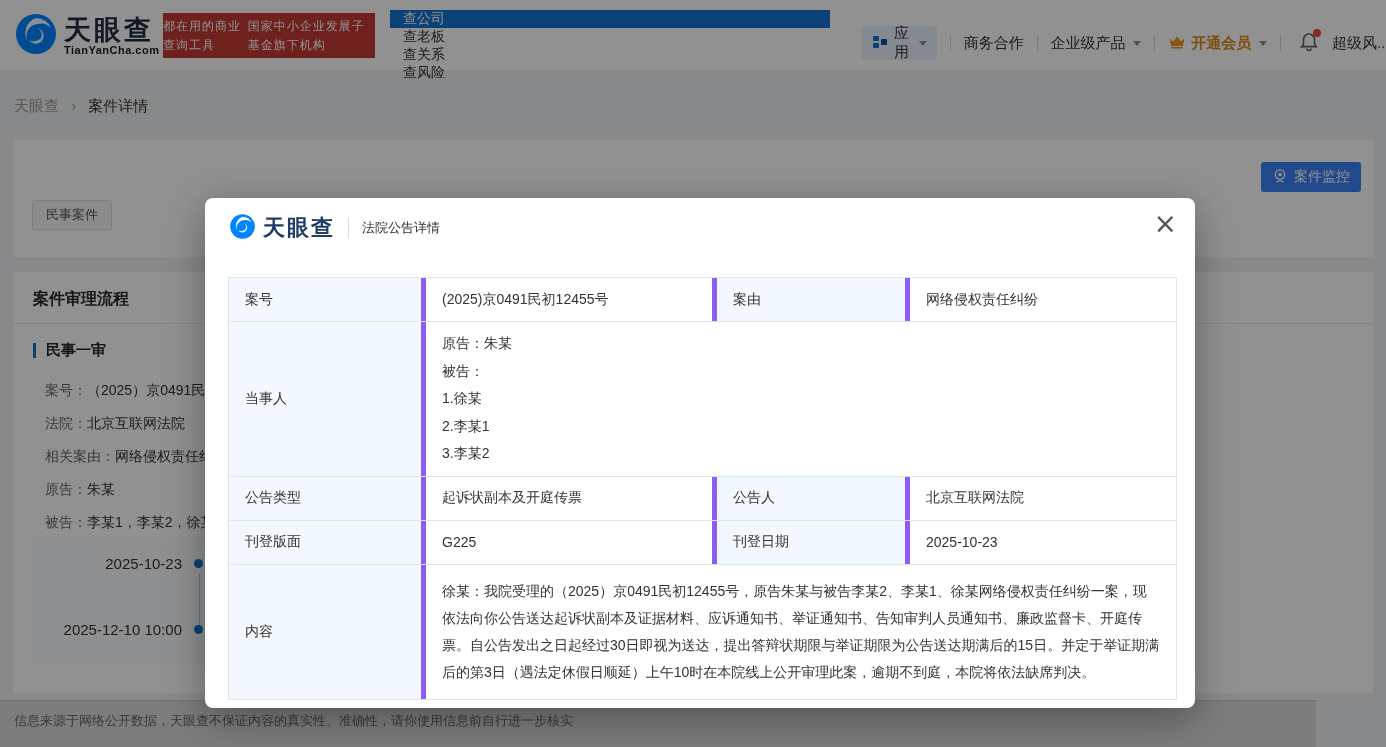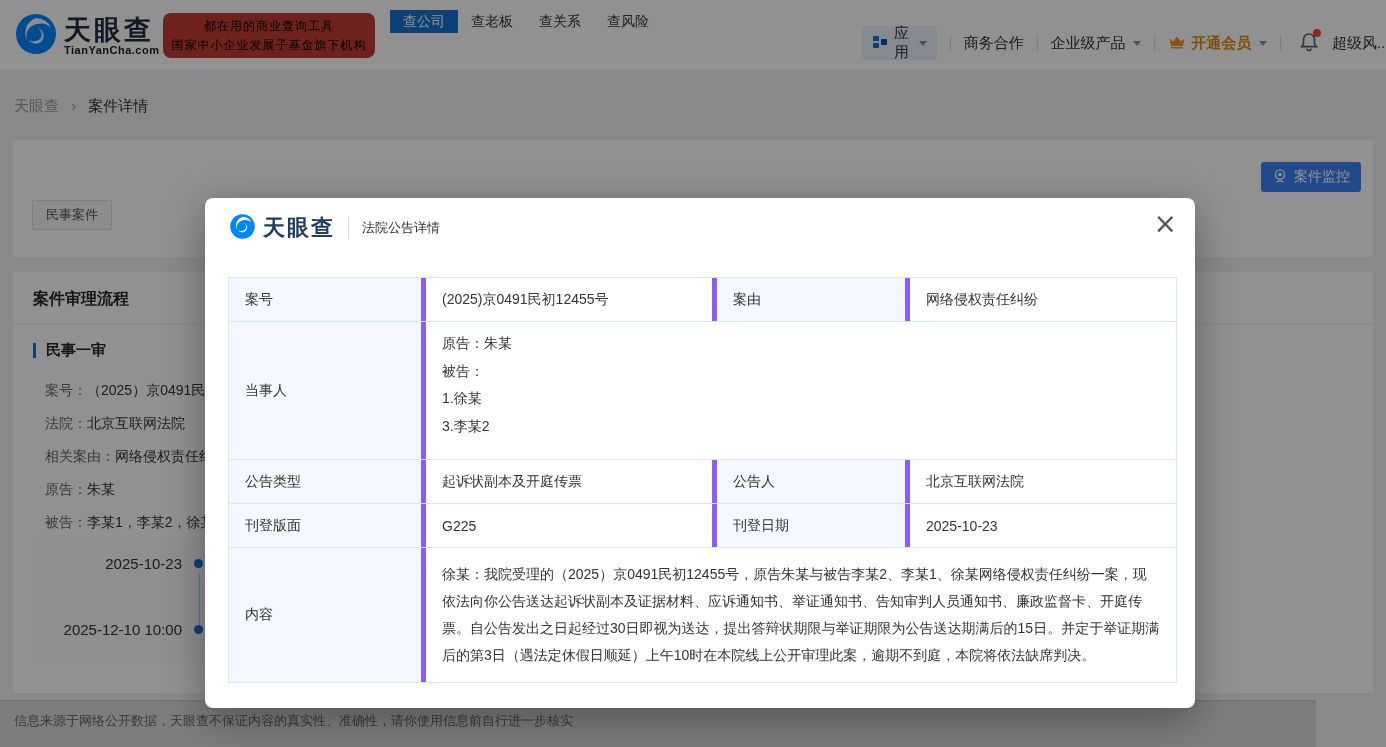--- a/index.html
+++ b/index.html
@@ -8,24 +8,24 @@
     position:relative; overflow:hidden;
     background:#eef1f4;
     font-family:"Liberation Sans","DejaVu Sans",sans-serif;
     color:#333;
   }
   
   .header { position:absolute; top:0; left:0; width:1386px; height:70px; background:#fff; }
   .logo { position:absolute; left:14px; top:12px; display:flex; align-items:center; gap:6px; cursor:pointer; }
   .logo-text .brand { display:block; font-size:27px; font-weight:bold; color:#222c3c; letter-spacing:3px; line-height:28px; }
   .logo-text .domain { display:block; font-size:11px; font-weight:bold; color:#1c1c1c; letter-spacing:.5px; }
-  .slogan { position:absolute; left:163px; top:13px; width:212px; height:45px; background:#c43a33; color:#000000;
-            font-size:12px; display:flex; flex-direction:column; justify-content:center; align-items:center; line-height:19px; letter-spacing:1px;border-radius:8px; }
+  .slogan { position:absolute; left:163px; top:13px; width:212px; height:45px; background:#c43a33; color:#ffffff;
+            font-size:12px; display:flex; flex-direction:row; justify-content:center; align-items:center; line-height:19px; letter-spacing:1px; }
   .search { position:absolute; left:390px; top:10px; width:440px; }
-  .search-tabs { display:flex; height:23px; }
+  .search-tabs { display:flex; height:23px;flex-direction:column; }
   .search-tab { padding:0 13px; font-size:14px; color:#333; display:flex; align-items:center; cursor:pointer; }
   .search-tab.active { background:#1673d1; color:#fff; }
   .search-box { display:flex; height:31px; border:2px solid #1673d1; background:#fff; }
   .search-box input { flex:1; border:0; outline:none; font-size:14px; padding:0 10px; color:#333; background:transparent;
                       font-family:"Liberation Sans","DejaVu Sans",sans-serif; }
   .search-box input::placeholder { color:#9b9fa8; }
   .search-btn { width:85px; background:#1673d1; color:#fff; font-size:14px; border:0; cursor:pointer; margin:-2px; height:31px;
                 font-family:"Liberation Sans","DejaVu Sans",sans-serif; }
   .top-nav { position:absolute; left:862px; top:26px; height:34px; display:flex; align-items:center; font-size:15px; color:#333; }
   .apps-box { background:#e9f2fc; border-radius:4px; height:34px; padding:0 10px; display:flex; align-items:center; gap:6px; cursor:pointer; }
@@ -260,20 +260,21 @@
       <div class="t-cell">(2025)京0491民初12455号</div>
       <div class="t-cell t-label">案由</div>
       <div class="t-cell">网络侵权责任纠纷</div>
     </div>
     <div class="t-row span r2">
       <div class="t-cell t-label">当事人</div>
       <div class="t-cell t-multi">
         <div>原告：朱某</div>
         <div>被告：</div>
         <div>1.徐某</div>
+        <div>2.李某1</div>
         <div>3.李某2</div>
       </div>
     </div>
     <div class="t-row">
       <div class="t-cell t-label">公告类型</div>
       <div class="t-cell">起诉状副本及开庭传票</div>
       <div class="t-cell t-label">公告人</div>
       <div class="t-cell">北京互联网法院</div>
     </div>
     <div class="t-row">

